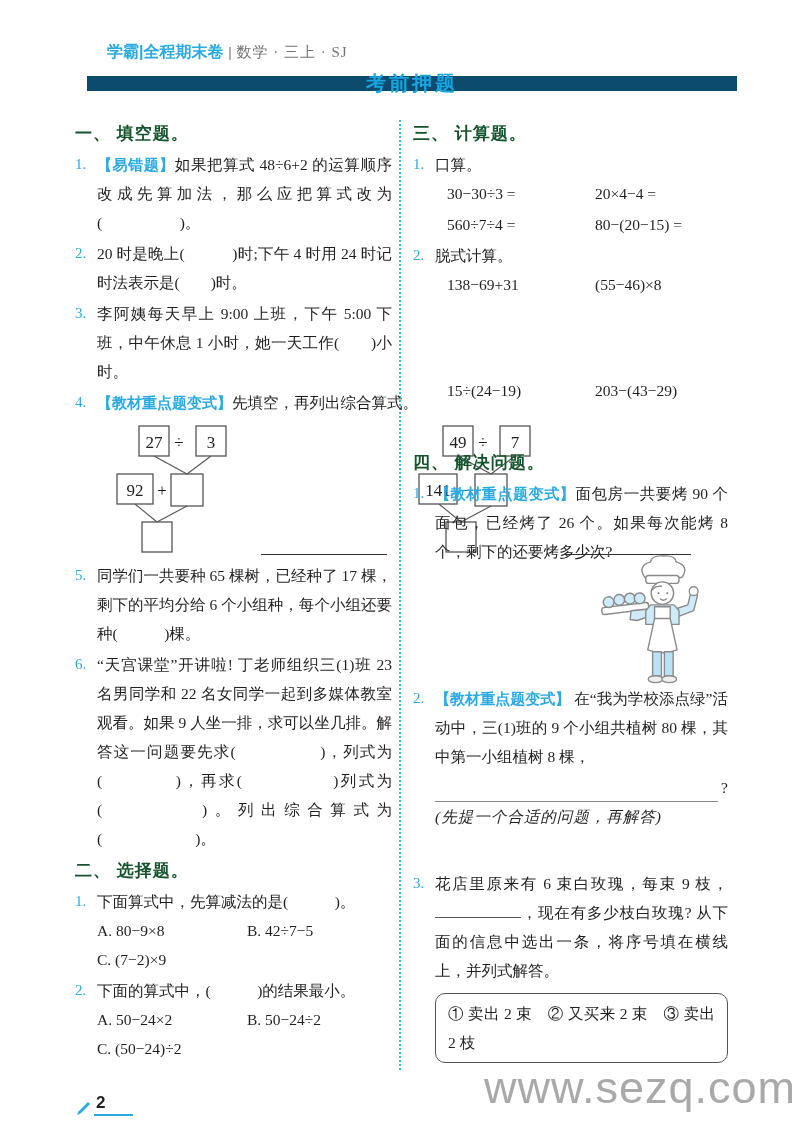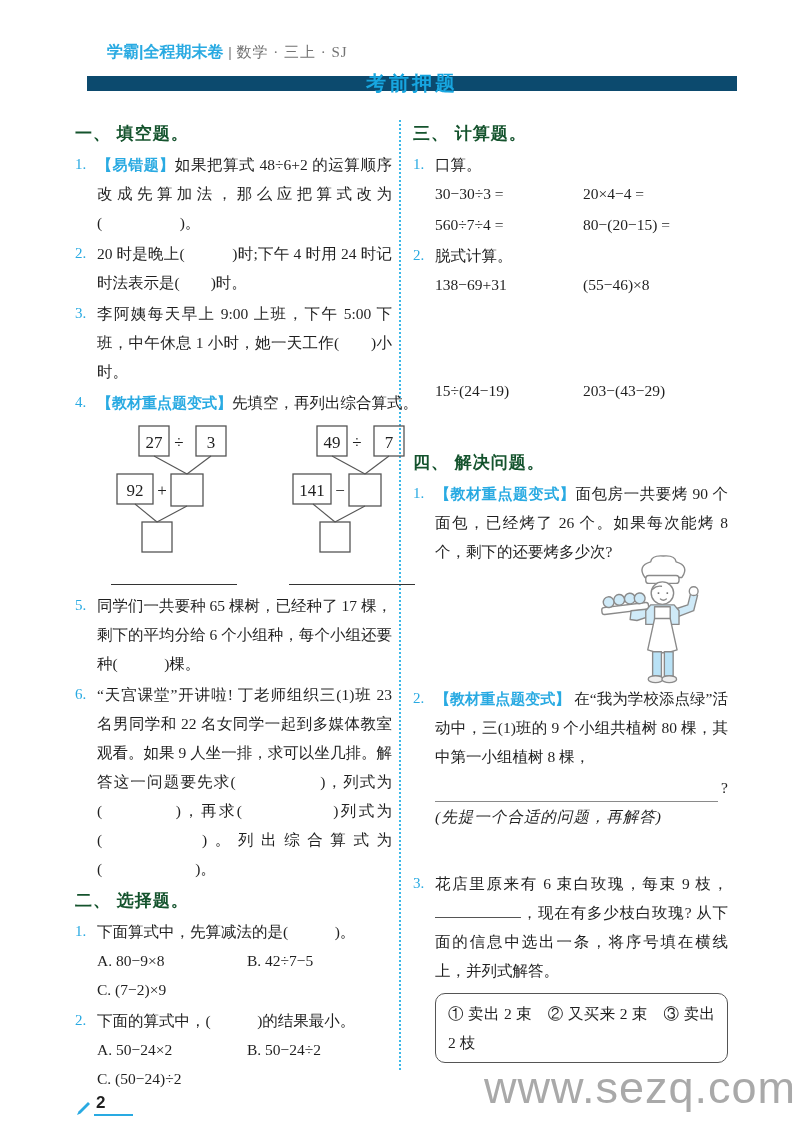--- a/index.html
+++ b/index.html
@@ -29,28 +29,28 @@
 
   .sec-heading { color:#14532d; font-family:"Liberation Sans","DejaVu Sans",sans-serif;
     font-weight:bold; font-size:17px; line-height:24px; margin:2px 0 4px 0; letter-spacing:1px; }
 
   .q { display:flex; margin:0 0 2px 0; }
   .q-num { color:#29aae2; flex:0 0 22px; font-size:15px; }
   .q-body { flex:1; text-align:justify; }
   .tag { color:#29aae2; font-weight:bold; font-family:"Liberation Sans","DejaVu Sans",sans-serif; font-size:15px; }
 
   .trees { display:flex; gap:28px; margin:6px 0 0 14px; }
-  .tree-block { display:flex; flex-direction:column; align-items:flex-start; }
+  .tree-block { display:flex; flex-direction:row; align-items:flex-end; }
   .tree-svg rect { fill:none; stroke:#555; stroke-width:1.3; }
   .tree-svg line { stroke:#555; stroke-width:1.1; }
   .tree-svg text { font-family:"Liberation Serif","DejaVu Serif",serif; font-size:17px; fill:#1f1f1f; text-anchor:middle; }
   .answer-line { width:126px; border-bottom:1.6px solid #333; height:16px; margin-top:14px; }
 
   .opt-row { display:grid; grid-template-columns:150px 1fr; }
-  .calc-grid { display:grid; grid-template-columns:148px 1fr; row-gap:2px; margin-left:0; }
+  .calc-grid { display:grid; grid-template-columns:148px 1fr; row-gap:2px; margin-left:12px; }
   .calc-grid.spaced { row-gap:77px; margin-bottom:38px; }
 
   .blank-row { display:flex; align-items:flex-end; margin-top:2px; }
   .blank-line-flex { flex:1; border-bottom:1.2px solid #8a8a8a; height:20px; }
   .blank-mark { margin-left:3px; }
   .hint { font-style:italic; letter-spacing:1px; }
   .inline-blank { display:inline-block; width:86px; border-bottom:1.2px solid #555; height:14px; }
 
   .choices-box { border:1.6px solid #555; border-radius:10px; padding:5px 12px; margin-top:8px; text-align:justify; }
 

